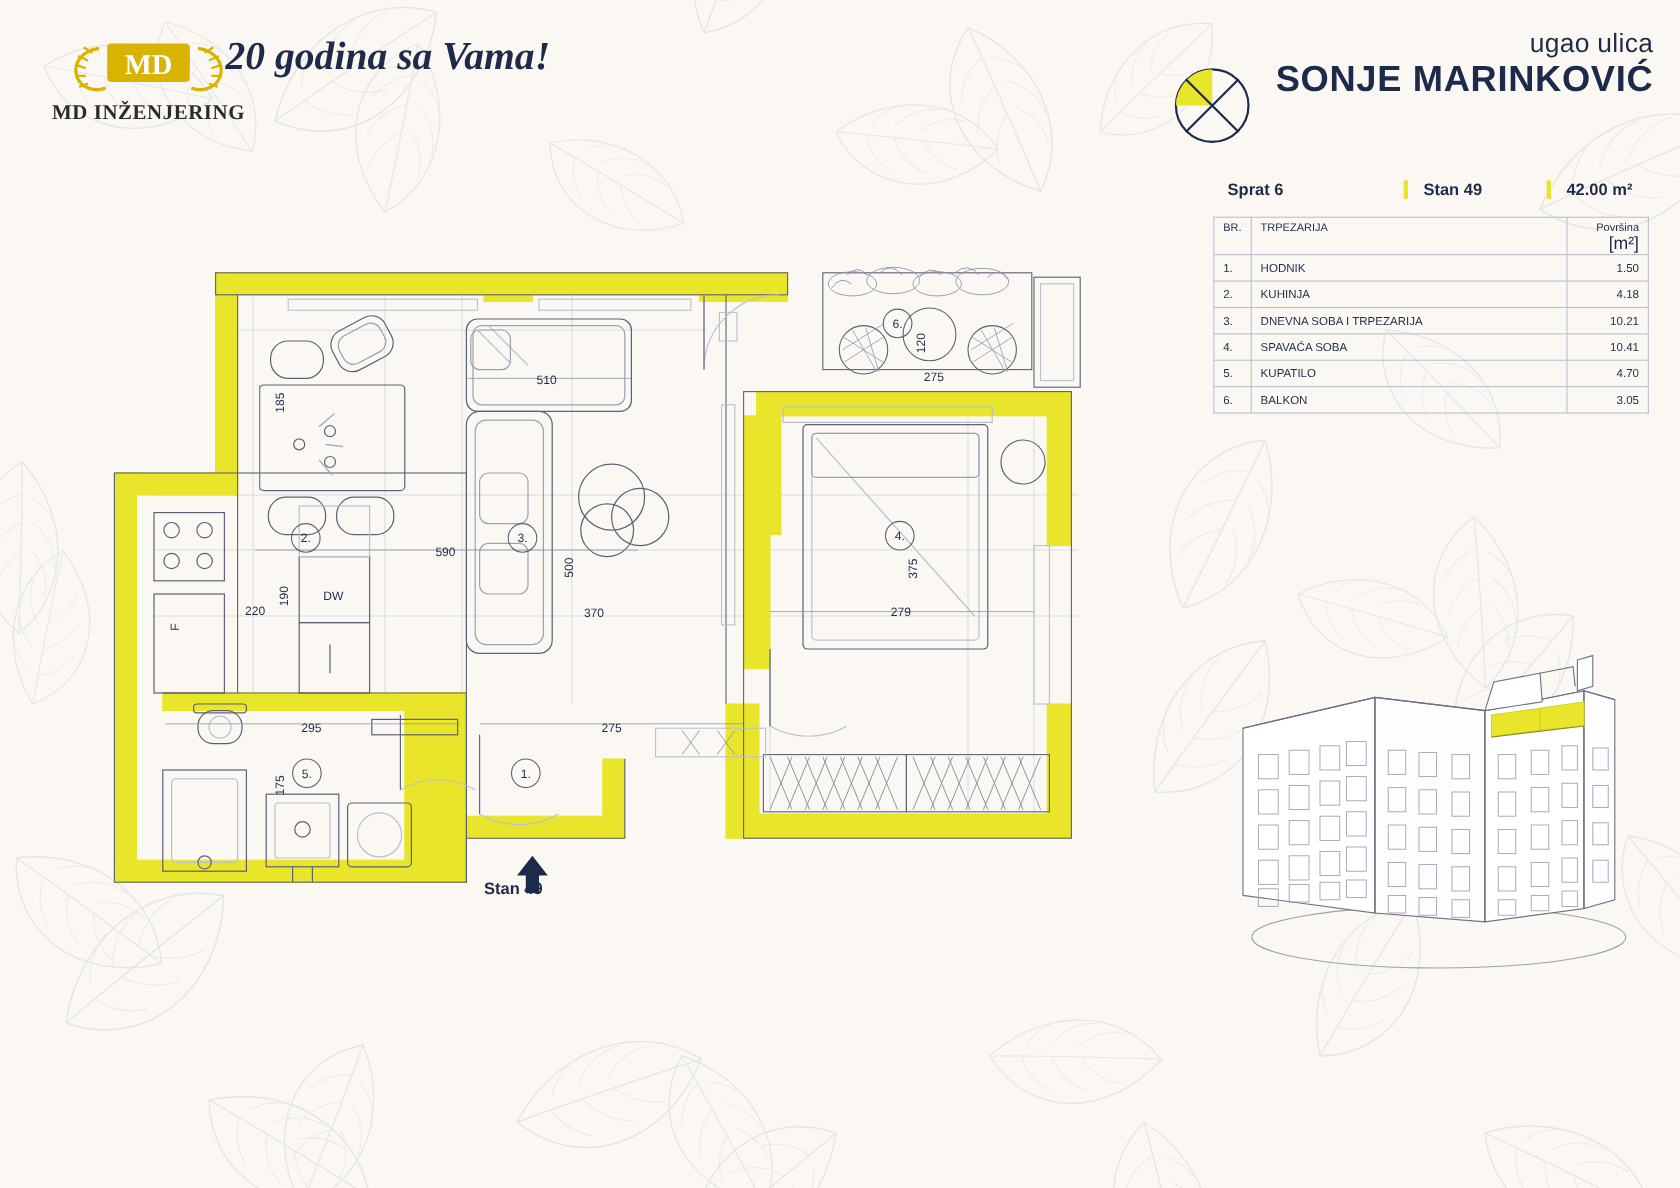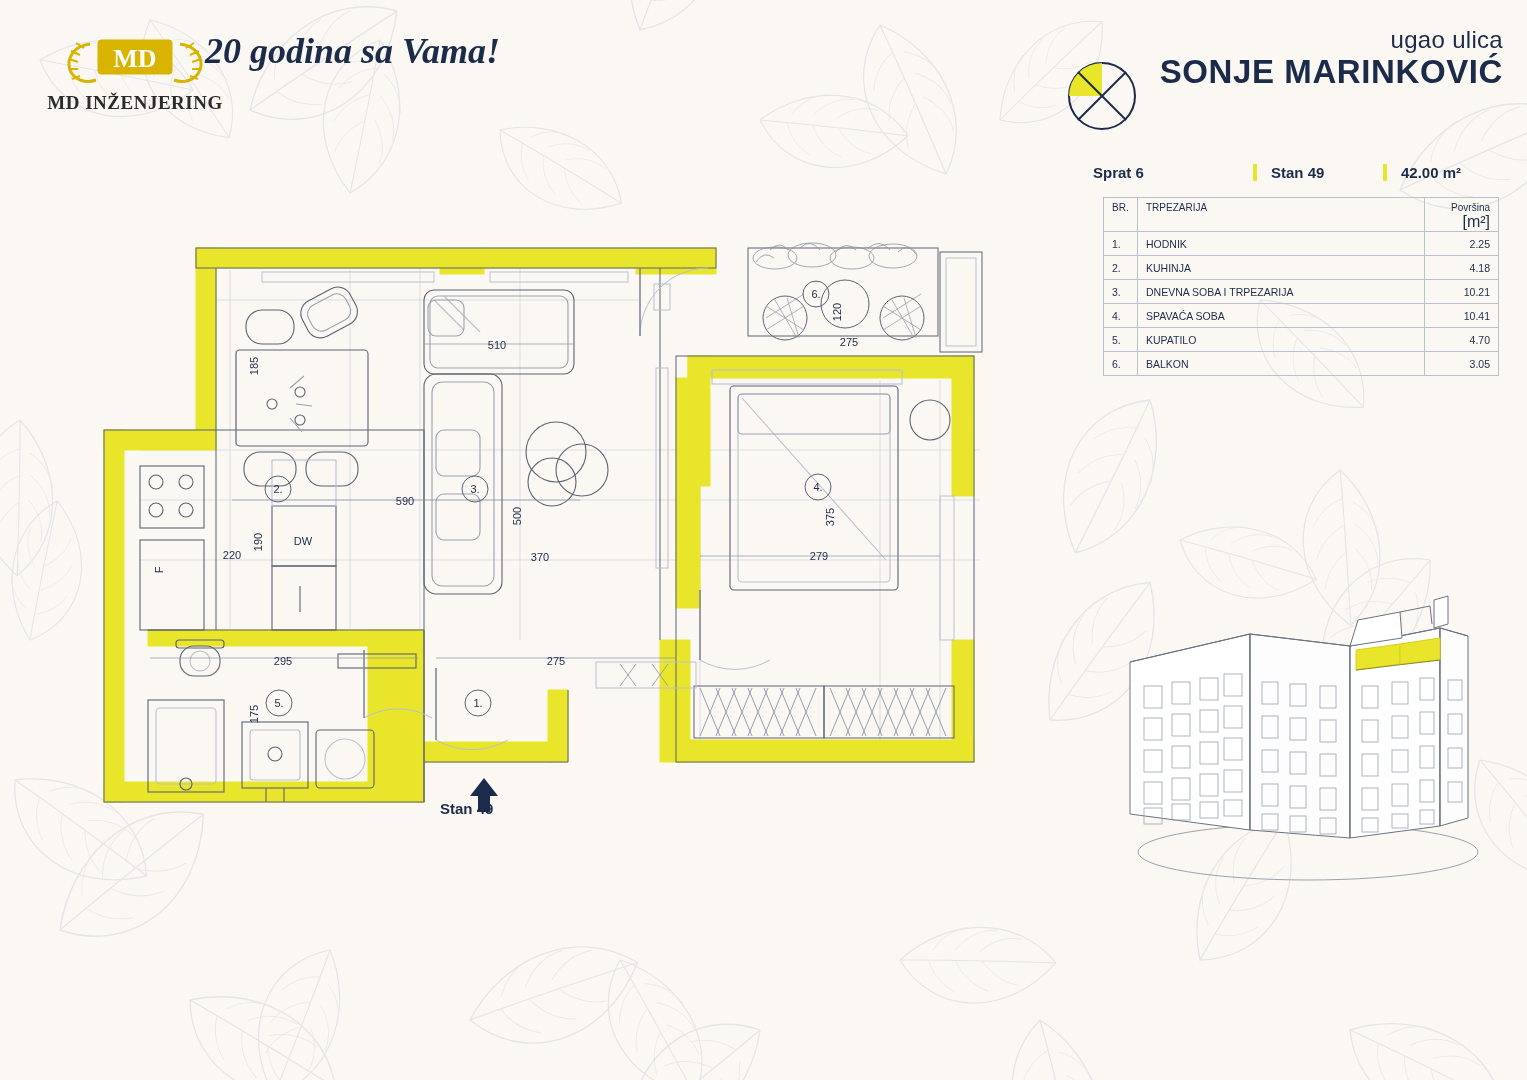--- a/index.html
+++ b/index.html
@@ -28,21 +28,21 @@
   }
 
   .title-block { position:absolute; right:24px; top:26px; width:470px; text-align:right; z-index:3; }
   .title-small { font-size:24px; color:#1c2b4a; letter-spacing:.3px; font-family:"Liberation Sans", sans-serif; }
   .title-big { font-size:33px; font-weight:bold; letter-spacing:.6px; line-height:1.12; color:#1c2b4a; }
 
   .compass { position:absolute; left:1066px; top:60px; width:72px; height:72px; z-index:3; }
 
   
   .meta-row {
-    position:absolute; left:1093px; top:157px; width:395px; height:30px;
+    position:absolute; left:1116px; top:157px; width:395px; height:30px;
     display:flex; align-items:center; z-index:3;
     font-size:15px; font-weight:bold; color:#1c2b4a;
   }
   .meta-row .c1 { flex:0 0 160px; }
   .meta-row .c2 { flex:0 0 130px; }
   .meta-row .c3 { flex:1; text-align:left; }
   .meta-sep { width:4px; height:17px; background:#e9e52a; margin-right:14px; }
   .meta-inner { display:flex; align-items:center; }
 
   
@@ -171,21 +171,21 @@
       <th class="col-area">
         <span>Površina</span>
         <span class="unit">[m²]</span>
       </th>
     </tr>
   </thead>
   <tbody>
     <tr>
       <td>1.</td>
       <td>HODNIK</td>
-      <td class="num">2.25</td>
+      <td class="num">1.50</td>
     </tr>
     <tr>
       <td>2.</td>
       <td>KUHINJA</td>
       <td class="num">4.18</td>
     </tr>
     <tr>
       <td>3.</td>
       <td>DNEVNA SOBA I TRPEZARIJA</td>
       <td class="num">10.21</td>

